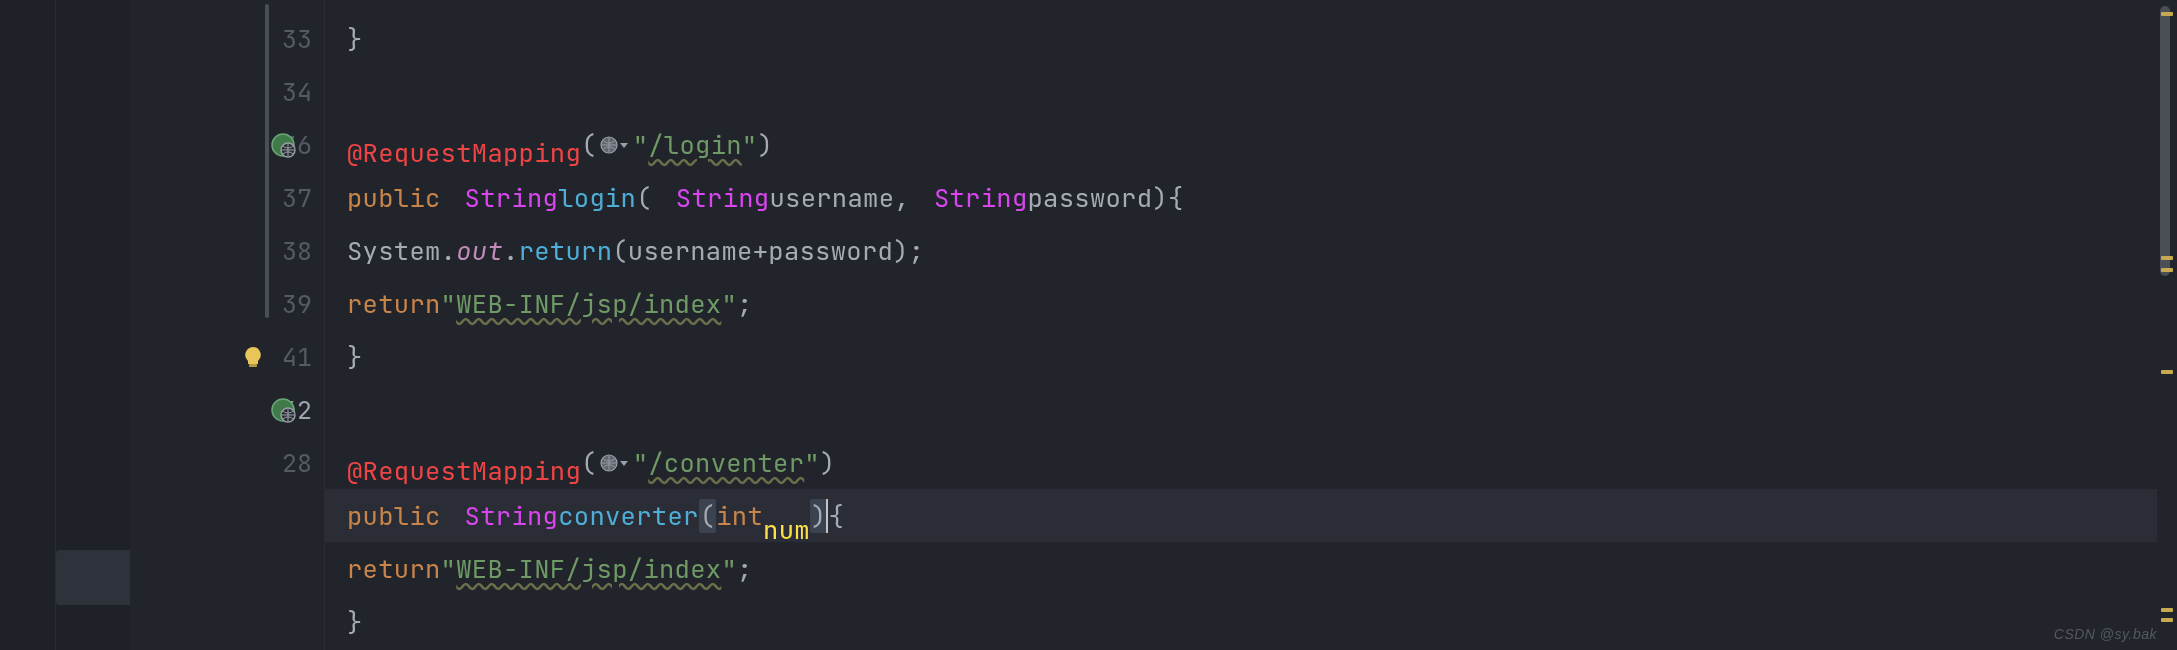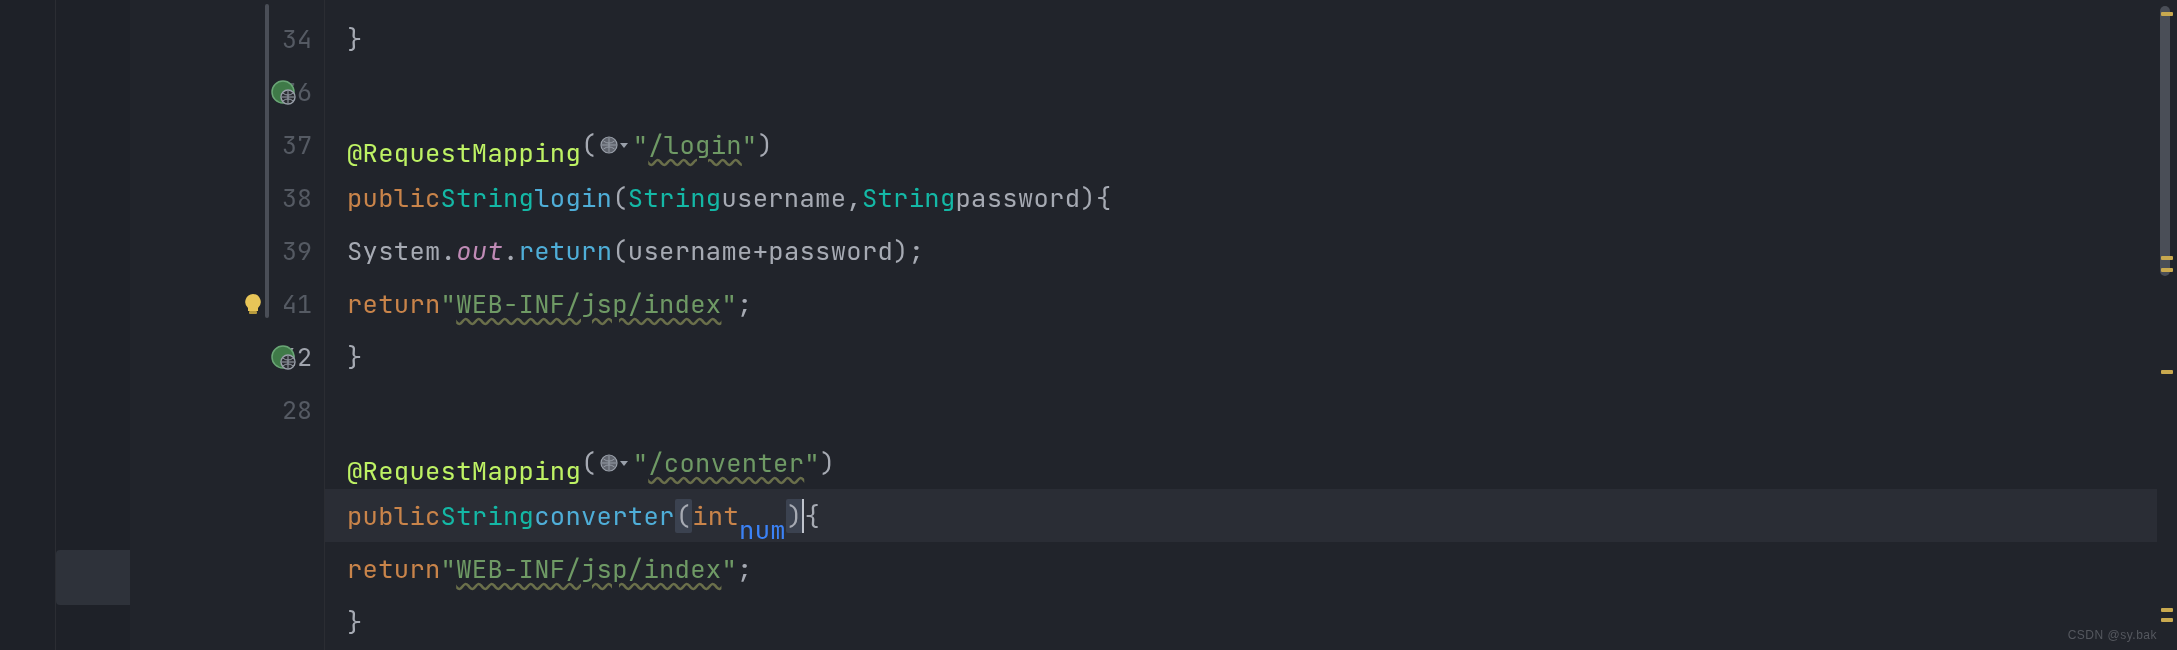--- a/index.html
+++ b/index.html
@@ -23,62 +23,65 @@
                  width:26px; height:26px; }
   .intent-bulb { position:absolute; left:110px; width:26px; height:26px; top:50%;
                  transform:translateY(-50%); }
 
   .code { flex:1; padding-top:12px; position:relative; }
   .cline { height:53px; display:flex; align-items:center; font-size:25.5px;
            white-space:pre; padding-left:22px; letter-spacing:0.3px; }
   .cline.current { background:#2a2d35; }
 
   .tok-kw   { color:#c9844a; }           
-  .tok-type { color:#14b8a6; }           
+  .tok-type { color:#d946ef;margin-left:24px; }           
   .tok-fn   { color:#4faed8; }           
   .tok-id   { color:#a6aab3; }           
   .tok-pn   { color:#a6aab3; }           
-  .tok-ann  { color:#bef264;margin-top:16px; }           
+  .tok-ann  { color:#ef4444;margin-top:16px; }           
   .tok-str  { color:#6f9a65; }           
   .tok-str .u { text-decoration:underline wavy #6a6f4a; text-underline-offset:5px; }
   .tok-sysout{ color:#c08bb6; font-style:italic; }
-  .tok-param{ color:#3b82f6; font-style:normal;margin-top:28px; }
+  .tok-param{ color:#fde047; font-style:normal;margin-top:28px; }
   .br-hl { background:#3b4250; border-radius:2px; padding:0 1px; }
   .caret { display:inline-block; width:2px; height:34px; background:#bfc3cc;
            vertical-align:middle; margin-left:-1px; }
 
   .globe-drop { display:inline-flex; align-items:center; vertical-align:middle;
                 margin:0 2px; }
   .globe-drop svg { display:block; }
 
   .scroll-track { width:20px; background:#21242b; position:relative; }
   .thumb { position:absolute; left:3px; top:6px; width:10px; height:270px;
            background:#4a4e57; border-radius:5px; }
   .mk { position:absolute; right:4px; width:12px; height:4px; border-radius:1px; }
   .mk.y { background:#c9a94f; }
 
   .scroll-tick { position:absolute; left:135px; top:4px; width:4px; height:314px;
                  background:#4a4e57; border-radius:2px; }
 
   .watermark { position:absolute; right:20px; bottom:8px; font-family:Arial,sans-serif;
-               font-size:12px; color:#55585f; letter-spacing:0.5px; }
+               font-size:14px; color:#55585f; letter-spacing:0.5px;font-style:italic; }
 </style>
 </head>
 <body>
 
 <div class="root">
   <div class="left-tool"></div>
   <div class="proj-pane">
     <div class="sel"></div>
   </div>
 
   <div class="editor">
 
     <div class="gutter" id="gutter">
       <div class="scroll-tick"></div>
+    <div class="gline">
+          <span>33</span>
+        </div>
         <div class="gline">
           <span>34</span>
         </div>
         <div class="gline">
           <span>36</span>
           <svg viewBox="0 0 26 26" class="gutter-icon">
             <use href="#i-web"></use>
           </svg>
         </div>
         <div class="gline">

